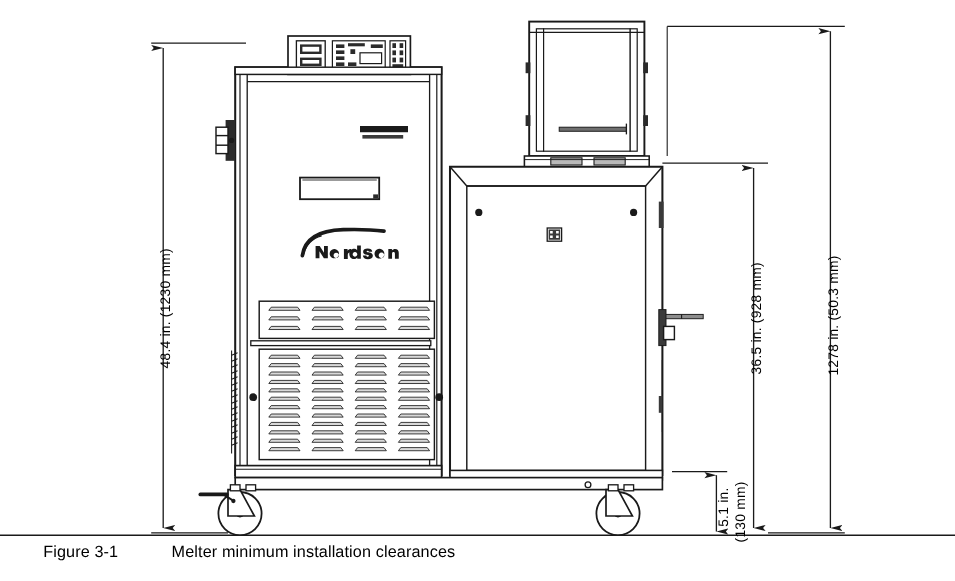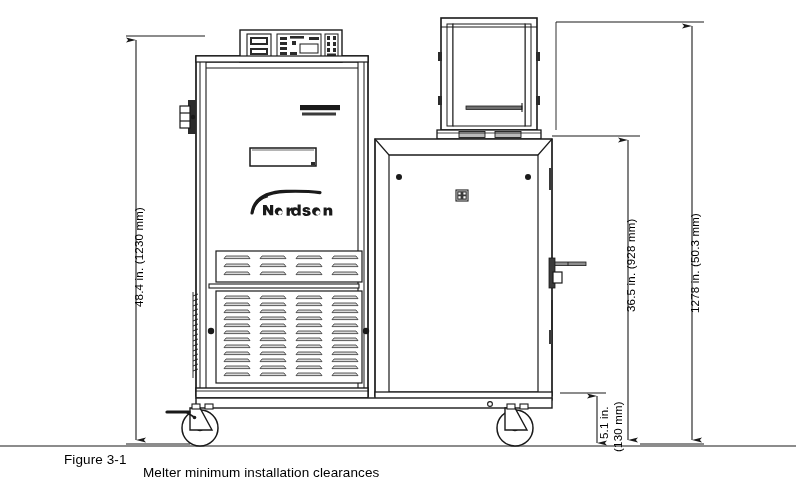--- a/index.html
+++ b/index.html
@@ -1,21 +1,21 @@
 <!DOCTYPE html>
 <html><head>
 <meta charset="utf-8">
 <style>
   html,body{margin:0;padding:0;background:#ffffff;}
   body{width:796px;height:484px;font-family:"Liberation Sans",sans-serif;color:#000;overflow:hidden;}
   #stage{position:relative;width:796px;height:484px;background:#fff;}
   #drawing{position:absolute;left:0;top:0;width:796px;height:484px;}
   .cap{position:absolute;left:0;top:452px;width:796px;height:32px;}
-  .cap-label{position:absolute;left:36px;top:0;font-size:13.5px;letter-spacing:.1px;margin-left:28px;}
-  .cap-text{position:absolute;left:143px;top:13px;font-size:13.5px;letter-spacing:.1px;}
+  .cap-label{position:absolute;left:36px;top:0;font-size:13.5px;letter-spacing:.1px;}
+  .cap-text{position:absolute;left:143px;top:0;font-size:13.5px;letter-spacing:.1px;}
   .dim{position:absolute;font-size:11.5px;letter-spacing:.2px;white-space:nowrap;
        transform-origin:0 0;transform:rotate(-90deg);}
   .dim2{position:absolute;font-size:11.5px;letter-spacing:.2px;white-space:nowrap;
        transform-origin:0 0;transform:rotate(-90deg);text-align:center;}
 </style>
 </head>
 <body>
 
 <div id="stage">
 

